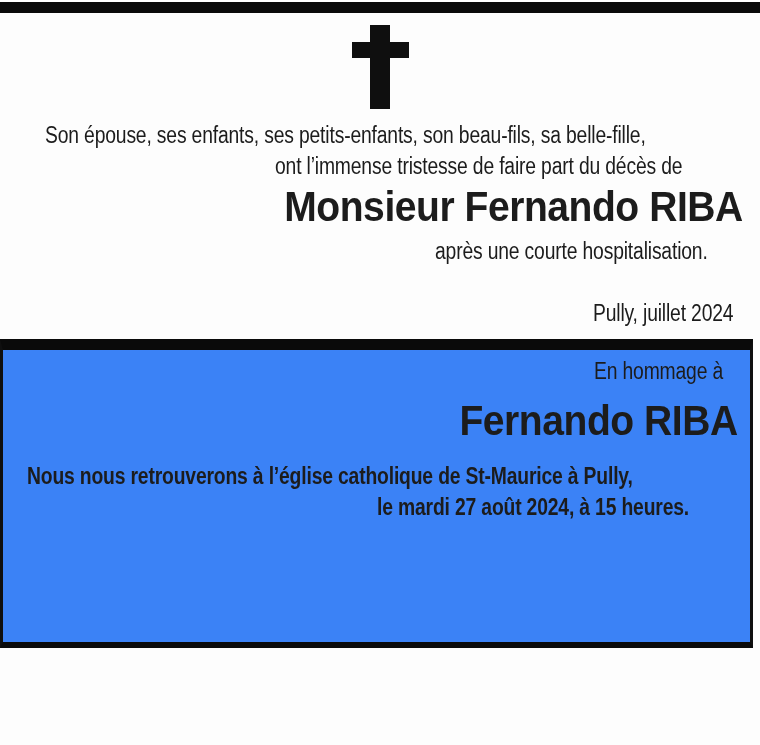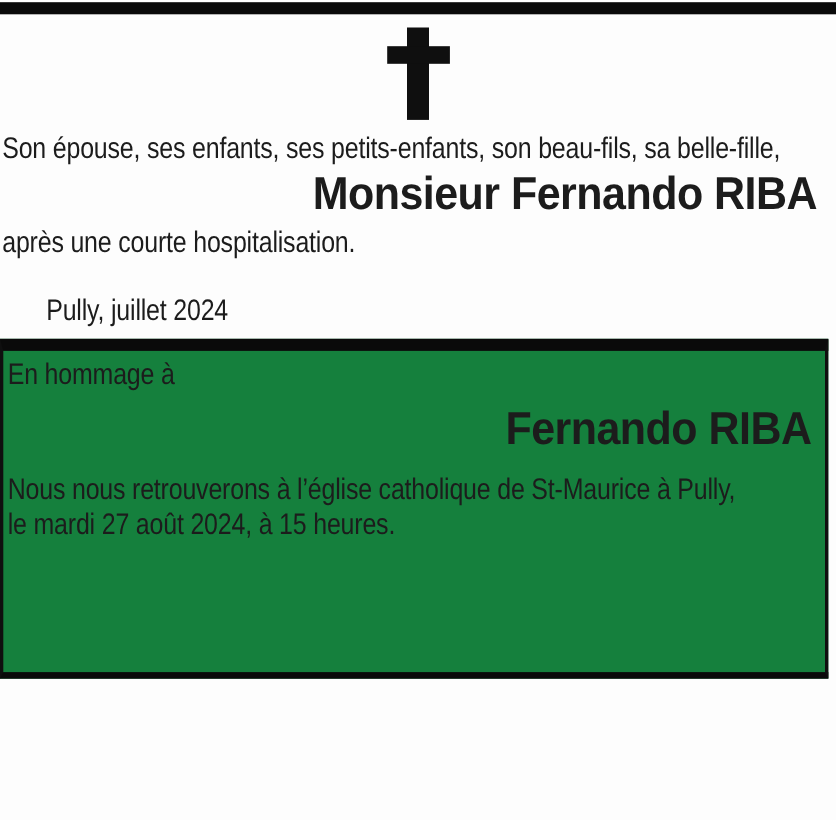--- a/index.html
+++ b/index.html
@@ -37,23 +37,24 @@
     width: 20px; height: 84px;
     background: #0f0f0f;
   }
   .cross .h {
     position: absolute;
     left: 0; top: 17px;
     width: 57px; height: 16px;
     background: #0f0f0f;
   }
   .body-text {
-    font-size: 27px;
+    font-size: 23px;
     line-height: 31px;
     letter-spacing: -0.2px;
+    text-align: right;
   }
   .line {
     height: 31px;
     padding-left: 2px;
     white-space: nowrap;
   }
   .cx {
     display: inline-block;
     transform: scaleX(0.84);
     transform-origin: 0 50%;
@@ -80,44 +81,47 @@
     box-sizing: border-box;
     margin-top: 10px;
     margin-right: 7px;
     width: 753px;
     height: 309px;
     border-top: 11px solid #0a0a0a;
     border-left: 3px solid #0f0f0f;
     border-right: 3px solid #0f0f0f;
     border-bottom: 6px solid #0a0a0a;
     padding: 6px 2px 0 2px;
-    background: #15803d;
+    background: #3b82f6;
   }
   .tribute-heading { margin-top: 8px; line-height: 52px; text-decoration: underline; }
-  .ceremony-block { margin-top: 14px; }
+  .ceremony-block { margin-top: 14px; font-weight: bold; }
   .thanks-block { margin-top: 7px; }
   .address-row { margin-top: 9px; }
   .wspread { word-spacing: 6px; }
   .b { font-weight: bold; }
 </style>
 </head>
 <body>
 
 <div class="page">
 
   <div class="topbar"></div>
 
   <div class="cross">
     <div class="v"></div>
     <div class="h"></div>
   </div>
 
   <div class="body-text intro-block">
     <div class="line">
       <span class="cx">Son épouse, ses enfants, ses petits-enfants, son beau-fils, sa belle-fille,</span>
+    </div>
+    <div class="line">
+      <span class="cx">ont l’immense tristesse de faire part du décès de</span>
     </div>
   </div>
 
   <div class="heading">
     <span class="cxh">Monsieur Fernando RIBA</span>
   </div>
 
   <div class="body-text details-block">
     <div class="line">
       <span class="cx">après une courte hospitalisation.</span>

